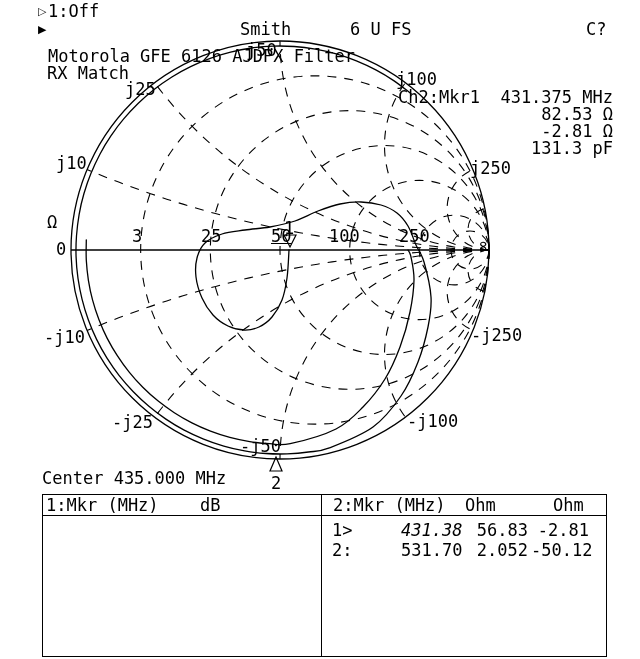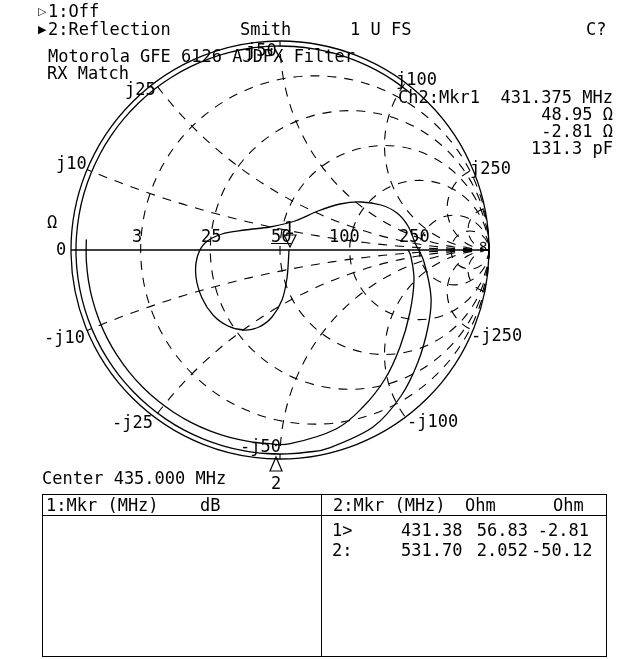--- a/index.html
+++ b/index.html
@@ -17,30 +17,29 @@
   .vline,.hline{position:absolute;background:#000;}
 </style>
 </head>
 <body>
 
 <div id="screen">
 
   <span class="t tri" style="left:38px;top:6px;">▷</span>
   <span class="t" style="left:48px;top:3px;">1:Off</span>
   <span class="t tri" style="left:38px;top:24px;">▶</span>
-  <span class="t" style="left:48px;top:21px;">2:Reflection</span>
   <span class="t" style="left:240px;top:21px;">Smith</span>
-  <span class="t" style="left:350px;top:21px;">1 U FS</span>
+  <span class="t" style="left:350px;top:21px;">6 U FS</span>
   <span class="t" style="left:586px;top:21px;">C?</span>
 
   <span class="t" style="left:48px;top:48px;">Motorola GFE 6126 AJDPX Filter</span>
   <span class="t" style="left:47px;top:65px;">RX Match</span>
 
   <span class="t ra" style="right:27px;top:89px;">Ch2:Mkr1  431.375 MHz</span>
-  <span class="t ra" style="right:27px;top:106px;">48.95 Ω</span>
+  <span class="t ra" style="right:27px;top:106px;">82.53 Ω</span>
   <span class="t ra" style="right:27px;top:123px;">-2.81 Ω</span>
   <span class="t ra" style="right:27px;top:140px;">131.3 pF</span>
 
   <div id="chart-labels">
       <span class="t" style="left: 246px; top: 42px;">j50</span>
       <span class="t" style="left: 125px; top: 70px; margin-top: 11px;">j25</span>
       <span class="t" style="left: 396px; top: 71px;">j100</span>
       <span class="t" style="left: 56px; top: 155px;">j10</span>
       <span class="t" style="left: 470px; top: 160px;">j250</span>
       <span class="t" style="left: 47px; top: 214px;">Ω</span>
@@ -67,21 +66,21 @@
   <div class="hline" style="left:42px;top:515px;width:565px;height:1px;"></div>
 
   <span class="t" style="left:46px;top:497px;">1:Mkr (MHz)</span>
   <span class="t" style="left:200px;top:497px;">dB</span>
   <span class="t" style="left:333px;top:497px;">2:Mkr (MHz)</span>
   <span class="t" style="left:465px;top:497px;">Ohm</span>
   <span class="t" style="left:553px;top:497px;">Ohm</span>
 
   <div id="table2-rows">
       <span class="t" style="left: 332px; top: 522px; width: 58px; text-align: left;">1&gt;</span>
-      <span class="t" style="left: 401px; top: 522px; width: 58px; text-align: center;">431.38</span>
+      <span class="t" style="left: 401px; top: 522px; width: 58px; text-align: center; font-style: italic;">431.38</span>
       <span class="t" style="left: 470px; top: 522px; width: 58px; text-align: right;">56.83</span>
       <span class="t" style="left: 531px; top: 522px; width: 58px; text-align: right;">-2.81</span>
       <span class="t" style="left: 332px; top: 542px; width: 58px; text-align: left;">2:</span>
       <span class="t" style="left: 401px; top: 542px; width: 58px; text-align: right;">531.70</span>
       <span class="t" style="left: 470px; top: 542px; width: 58px; text-align: right;">2.052</span>
       <span class="t" style="left: 531px; top: 542px; width: 58px; text-align: right;">-50.12</span>
     </div>
 
   <svg id="smith-svg" width="640" height="659" viewBox="0 0 640 659">
       <circle cx="280" cy="250" r="209" fill="none" stroke="#000" stroke-width="1.3"></circle>

